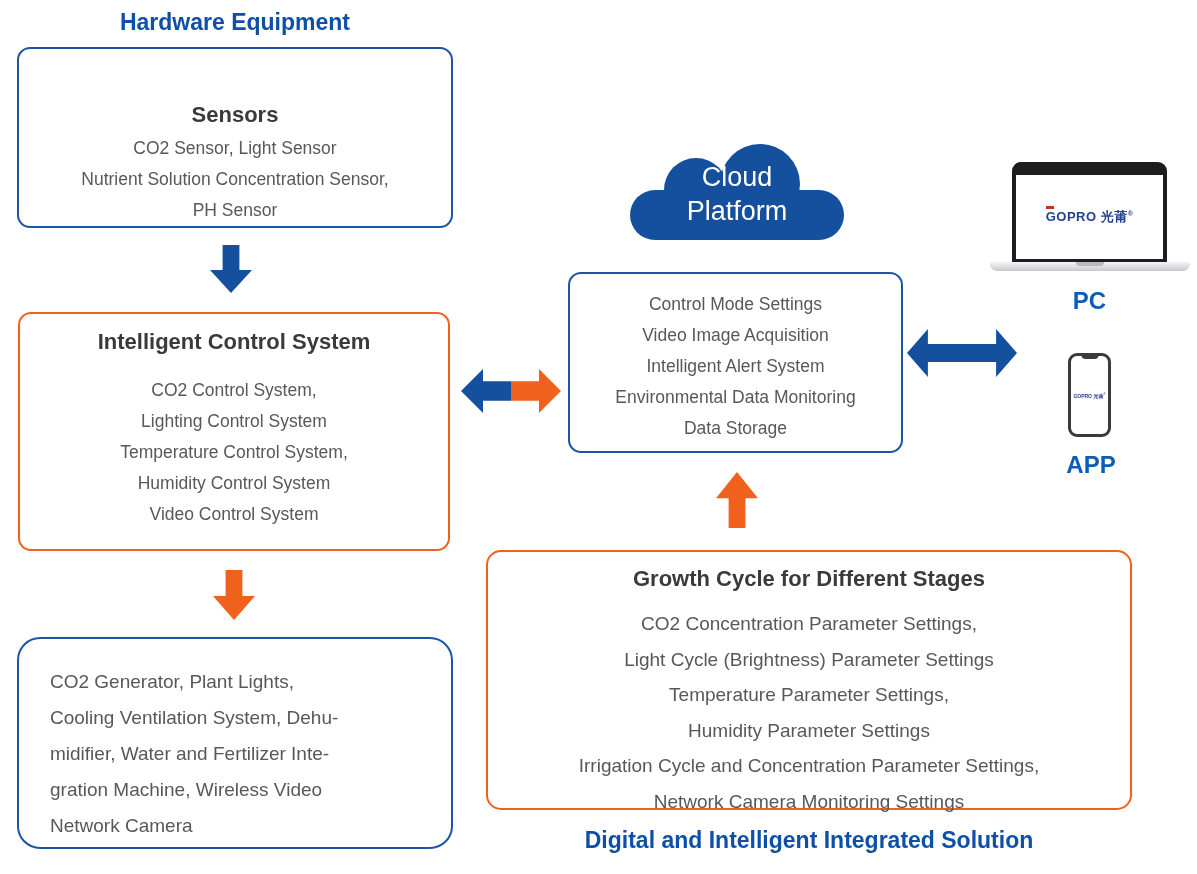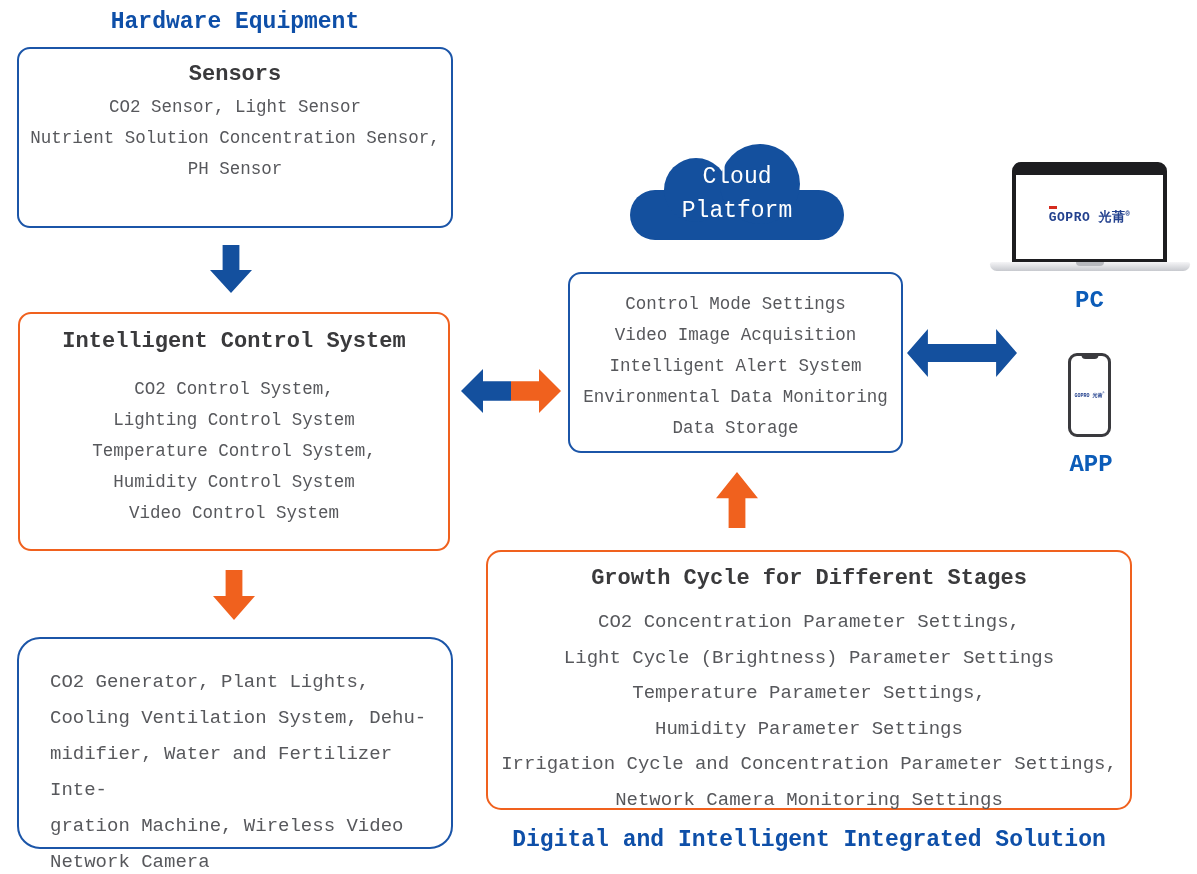--- a/index.html
+++ b/index.html
@@ -2,21 +2,21 @@
 <html><head>
 <meta charset="utf-8">
 <style>
   * { margin: 0; padding: 0; box-sizing: border-box; }
   html, body { background: #ffffff; }
   .canvas {
     position: relative;
     width: 1197px;
     height: 874px;
     background: #ffffff;
-    font-family: Liberation Mono, monospace;
+    font-family: Liberation Sans, sans-serif;
     overflow: hidden;
   }
 
   
   .section-title {
     position: absolute;
     font-size: 23px;
     font-weight: bold;
     color: #0E4FA8;
     text-align: center;
@@ -40,21 +40,21 @@
     text-align: center;
   }
   .box-line {
     font-size: 17.5px;
     color: #57585C;
     text-align: center;
     line-height: 31px;
   }
 
   .sensors-box { left: 17px; top: 47px; width: 436px; height: 181px; padding-top: 13px; }
-  .sensors-box .box-title { margin-bottom: 5px; }
+  .sensors-box .box-title { margin-bottom: 5px; margin-top: 40px; }
 
   .control-box { left: 18px; top: 312px; width: 432px; height: 239px; padding-top: 15px; }
   .control-box .box-title { margin-bottom: 20px; }
 
   .devices-box { left: 17px; top: 637px; width: 436px; height: 212px; padding: 25px 18px 0 31px; border-radius: 23px; }
   .devices-box .box-line {
     text-align: left;
     font-size: 19px;
     line-height: 36px;
   }
@@ -70,21 +70,21 @@
   .cloud svg { position: absolute; inset: 0; }
   .cloud-text {
     position: absolute;
     inset: 0;
     display: flex;
     flex-direction: column;
     align-items: center;
     justify-content: center;
     padding-top: 4px;
     color: #ffffff;
-    font-size: 23px;
+    font-size: 27px;
     line-height: 34px;
   }
 
   
   .arrow { position: absolute; }
   .arrow-down-blue {
     left: 210px; top: 245px; width: 42px; height: 48px;
     background: #14509E;
     clip-path: polygon(30% 0, 70% 0, 70% 52%, 100% 52%, 50% 100%, 0 52%, 30% 52%);
   }

